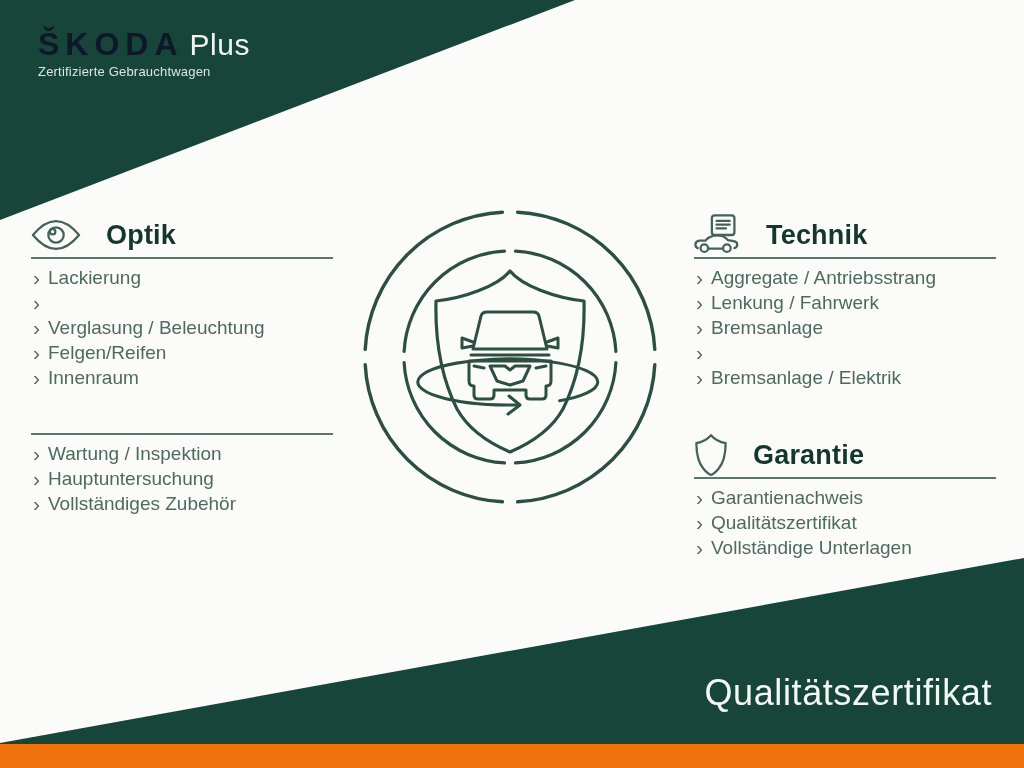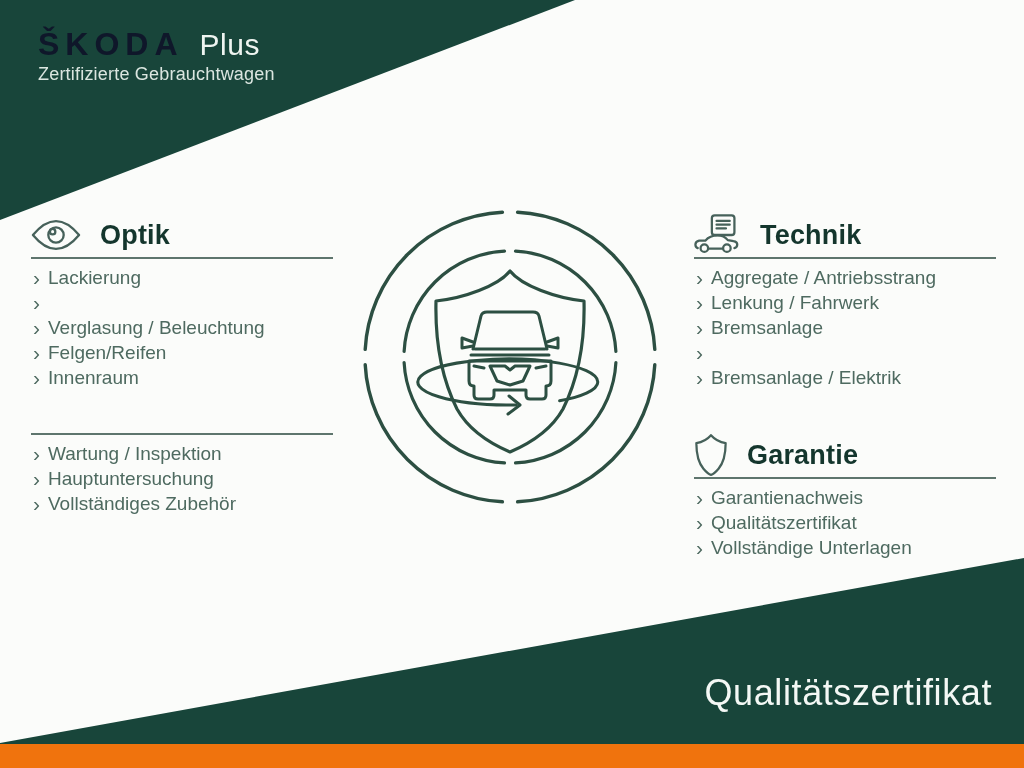--- a/index.html
+++ b/index.html
@@ -17,31 +17,31 @@
     position:absolute;inset:0;background:#18453a;
     clip-path:polygon(0 743px,1024px 558px,1024px 745px,0 745px);
   }
   .orange-bar{
     position:absolute;left:0;right:0;bottom:0;height:24px;background:#f0730d;
   }
   
   .logo{position:absolute;left:38px;top:26px;color:#fff;}
   .logo-row{display:flex;align-items:baseline;}
   .logo-main{font-size:32px;font-weight:700;letter-spacing:6px;color:#0f172a;}
-  .logo-suffix{font-size:30px;font-weight:400;letter-spacing:0.5px;color:#eef4f0;margin-left:16px;}
-  .logo-tagline{font-size:18px;font-weight:400;color:#dbe6e0;margin-top:1px;letter-spacing:0.2px;}
+  .logo-suffix{font-size:30px;font-weight:400;letter-spacing:0.5px;color:#eef4f0;margin-left:6px;}
+  .logo-tagline{font-size:13px;font-weight:400;color:#dbe6e0;margin-top:1px;letter-spacing:0.2px;}
   
   .section{position:absolute;width:302px;}
   #sec-optik{left:31px;top:213px;}
   #sec-technik{left:694px;top:213px;}
   #sec-wartung{left:31px;top:433px;}
   #sec-garantie{left:694px;top:433px;}
   .sec-head{display:flex;align-items:center;height:44px;gap:15px;}
   .sec-head svg{flex:0 0 auto;}
-  .sec-title{font-size:27px;font-weight:700;color:#14362d;letter-spacing:0.2px;margin:4px;}
+  .sec-title{font-size:27px;font-weight:700;color:#14362d;letter-spacing:0.2px;margin:10px;}
   .sec-rule{border:none;border-top:2px solid #5e756d;margin:0;width:100%;}
   .sec-items{list-style:none;margin:7px 0 0 0;padding:0;}
   .sec-items li{display:flex;align-items:center;height:24.9px;font-size:19px;color:#4e6a60;}
   .bullet{font-size:21px;line-height:1;margin:0 8px 2px 2px;color:#4e6a60;}
   
   .center-graphic{position:absolute;left:362px;top:209px;width:296px;height:296px;}
   
   .footer-headline{
     position:absolute;right:32px;top:672px;color:#f4f8f5;
     font-size:36px;font-weight:400;letter-spacing:0.6px;

